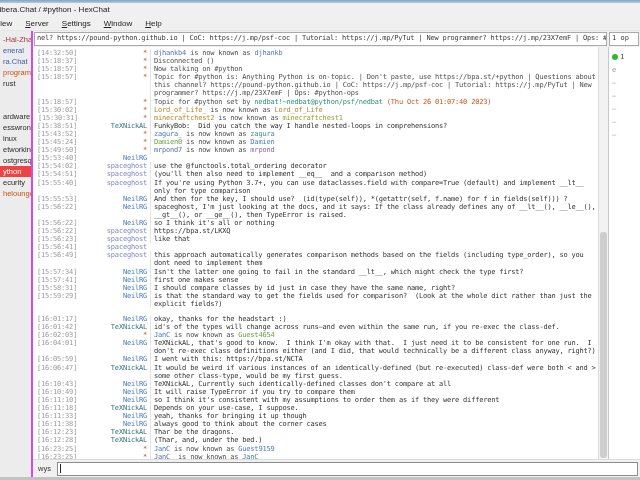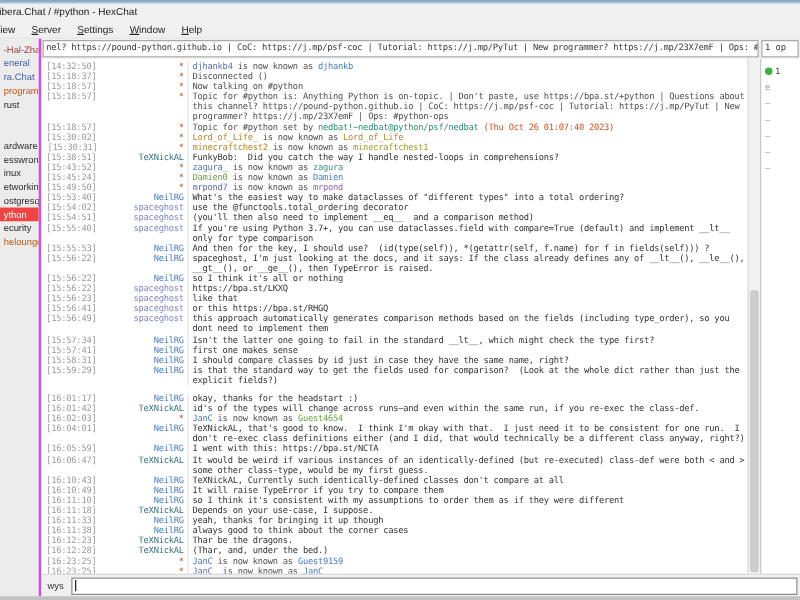--- a/index.html
+++ b/index.html
@@ -138,21 +138,20 @@
               <span class="mcol"><span style="color: rgb(106, 160, 69);">Damien0</span><span style="color: rgb(79, 79, 79);"> is now known as </span><span style="color: rgb(74, 123, 189);">Damien</span></span>
             </div>
             <div class="line">
               <span class="tcol" style="color: rgb(155, 155, 155);">[15:49:50]</span>
               <span class="ncol" style="color: rgb(200, 85, 27);">*</span>
               <span class="mcol"><span style="color: rgb(90, 111, 174);">mrpond7</span><span style="color: rgb(79, 79, 79);"> is now known as </span><span style="color: rgb(138, 98, 173);">mrpond</span></span>
             </div>
             <div class="line">
               <span class="tcol" style="color: rgb(155, 155, 155);">[15:53:40]</span>
               <span class="ncol" style="color: rgb(74, 123, 189);">NeilRG</span>
-              <span class="mcol">What's the easiest way to make dataclasses of "different types" into a total ordering?</span>
             </div>
             <div class="line">
               <span class="tcol" style="color: rgb(155, 155, 155);">[15:54:02]</span>
               <span class="ncol" style="color: rgb(126, 133, 196);">spaceghost</span>
               <span class="mcol">use the @functools.total_ordering decorator</span>
             </div>
             <div class="line">
               <span class="tcol" style="color: rgb(155, 155, 155);">[15:54:51]</span>
               <span class="ncol" style="color: rgb(126, 133, 196);">spaceghost</span>
               <span class="mcol">(you'll then also need to implement __eq__  and a comparison method)</span>
@@ -183,21 +182,20 @@
               <span class="mcol">https://bpa.st/LKXQ</span>
             </div>
             <div class="line">
               <span class="tcol" style="color: rgb(155, 155, 155);">[15:56:23]</span>
               <span class="ncol" style="color: rgb(126, 133, 196);">spaceghost</span>
               <span class="mcol">like that</span>
             </div>
             <div class="line">
               <span class="tcol" style="color: rgb(155, 155, 155);">[15:56:41]</span>
               <span class="ncol" style="color: rgb(126, 133, 196);">spaceghost</span>
-              <span class="mcol">or this https://bpa.st/RHGQ</span>
             </div>
             <div class="line">
               <span class="tcol" style="color: rgb(155, 155, 155);">[15:56:49]</span>
               <span class="ncol" style="color: rgb(126, 133, 196);">spaceghost</span>
               <span class="mcol">this approach automatically generates comparison methods based on the fields (including type_order), so you dont need to implement them</span>
             </div>
             <div class="line">
               <span class="tcol" style="color: rgb(155, 155, 155);">[15:57:34]</span>
               <span class="ncol" style="color: rgb(74, 123, 189);">NeilRG</span>
               <span class="mcol">Isn't the latter one going to fail in the standard __lt__, which might check the type first?</span>

